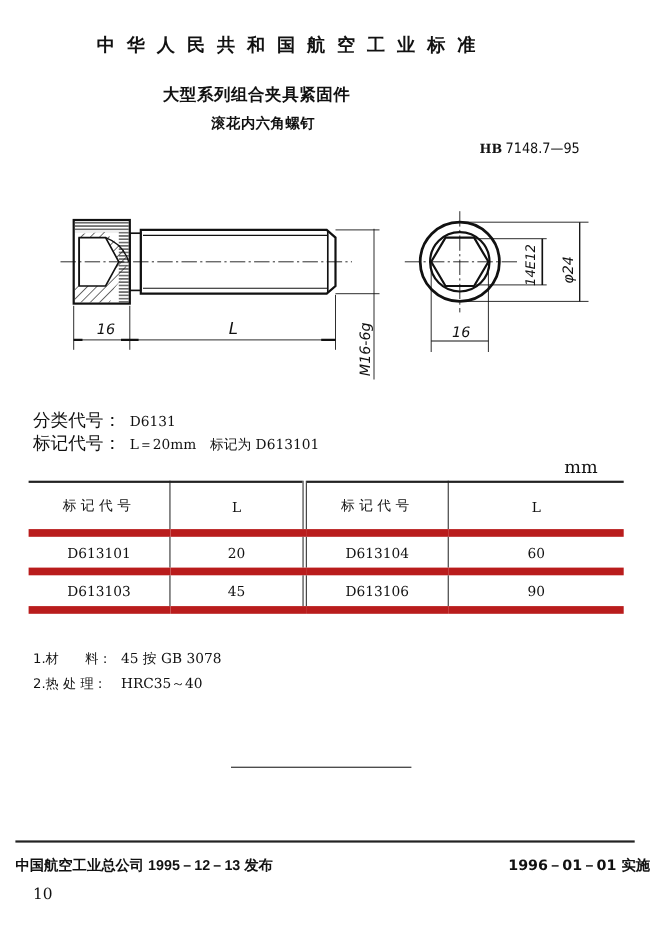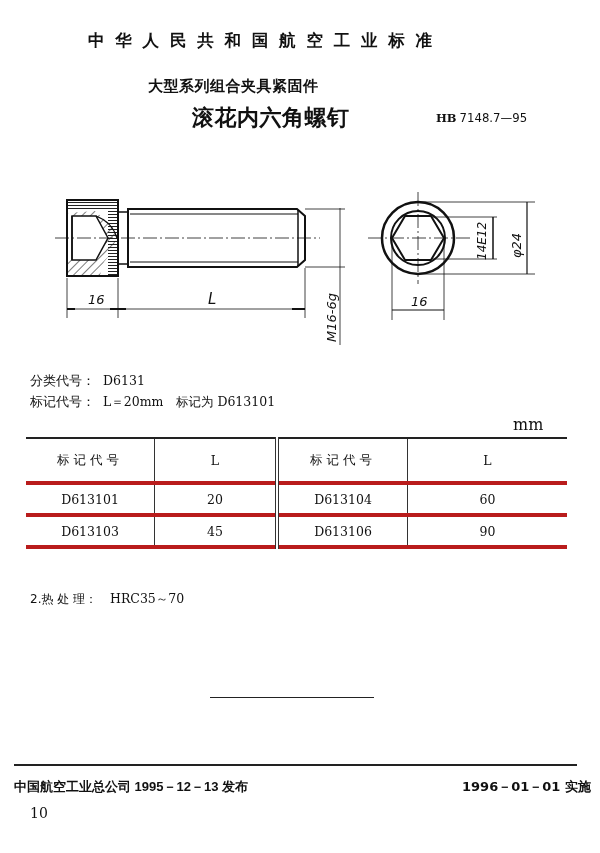--- a/index.html
+++ b/index.html
@@ -1,29 +1,29 @@
 <!DOCTYPE html>
 <html><head>
   <meta charset="utf-8">
   <style>
     html, body { margin: 0; padding: 0; background: #ffffff; }
     body { width: 600px; height: 853px; position: relative; overflow: hidden; color: #111; font-family: "DejaVu Serif", serif; }
     .abs { position: absolute; }
     .national-title { left: 88px; top: 30px; font-family: Liberation Serif, serif; font-weight: bold; font-size: 16.5px; letter-spacing: 10.8px; white-space: nowrap; }
     .title1 { left: 148px; top: 77px; font-family: "DejaVu Sans", sans-serif; font-weight: bold; font-size: 15px; letter-spacing: 0.5px; white-space: nowrap; }
-    .title2 { left: 192px; top: 103px; font-family: "DejaVu Sans", sans-serif; font-weight: bold; font-size: 22px; letter-spacing: 0.5px; white-space: nowrap; }
-    .std-code { left: 436px; top: 110px; font-family: "DejaVu Sans Condensed", "DejaVu Sans", sans-serif; font-size: 13px; white-space: nowrap; text-align: right; }
+    .title2 { left: 192px; top: 103px; font-family: "DejaVu Sans", sans-serif; font-weight: bold; font-size: 13px; letter-spacing: 0.5px; white-space: nowrap; }
+    .std-code { left: 436px; top: 128px; font-family: "DejaVu Sans Condensed", "DejaVu Sans", sans-serif; font-size: 13px; white-space: nowrap; text-align: right; }
     .std-code b { font-family: "DejaVu Serif", serif; font-weight: bold; font-size: 11.5px; margin-right: 3px; }
     svg text { font-family: "DejaVu Sans", sans-serif; font-style: italic; }
     .meta { left: 30px; font-size: 12.5px; white-space: nowrap; }
-    .meta .lbl { font-family: "DejaVu Sans", sans-serif; font-size: 13px; }
+    .meta .lbl { font-family: "DejaVu Sans", sans-serif; font-size: 16px; }
     .meta .val { margin-left: 8px; margin-top: 16px; }
     .unit { left: 513px; top: 415px; font-size: 16px; }
     table.spec { position: absolute; left: 26px; top: 437px; width: 541px; border-collapse: collapse; font-size: 12.5px; border-top: 2px solid #222; border-bottom: 2px solid #222; }
-    table.spec td, table.spec th { text-align: center; border-bottom: 4px solid #b91c1c; font-weight: normal; padding: 0; }
+    table.spec td, table.spec th { text-align: center; border-bottom: 7px solid #b91c1c; font-weight: normal; padding: 0; }
     table.spec th { height: 42px; font-family: "DejaVu Sans", sans-serif; font-size: 12.5px; letter-spacing: 4px; }
     table.spec th.L { letter-spacing: 0; font-family: "DejaVu Serif", serif; }
     table.spec td { height: 28px; }
     table.spec .c1 { width: 128px; border-right: 1px solid #333; }
     table.spec .c2 { width: 120px; }
     table.spec .c3 { width: 128px; border-left: 4px double #333; border-right: 1px solid #333; }
     .notes { left: 30px; top: 588px; font-size: 12.5px; line-height: 22px; }
     .notes .row { white-space: nowrap; }
     .notes .nlbl { display: inline-block; width: 80px; font-family: "DejaVu Sans", sans-serif; font-size: 12px; }
     .endline { left: 210px; top: 697px; width: 164px; border-top: 1.5px solid #222; }
@@ -135,20 +135,21 @@
   <tr>
     <td class="c1">D613103</td>
     <td class="c2">45</td>
     <td class="c3">D613106</td>
     <td>90</td>
   </tr>
 </tbody>
   </table>
 
 <div class="abs notes">
-  <div class="row"><span class="nlbl">2.热 处 理：</span><span>HRC35～70</span></div>
+  <div class="row"><span class="nlbl">1.材　　料：</span><span>45 按 GB 3078</span></div>
+  <div class="row"><span class="nlbl">2.热 处 理：</span><span>HRC35～40</span></div>
 </div>
 
 <div class="abs endline"></div>
 <div class="abs footline"></div>
 <div class="abs footer-left">中国航空工业总公司 1995－12－13 发布</div>
 <div class="abs footer-right">1996－01－01 实施</div>
 <div class="abs page-num">10</div>
 
 </body></html>

